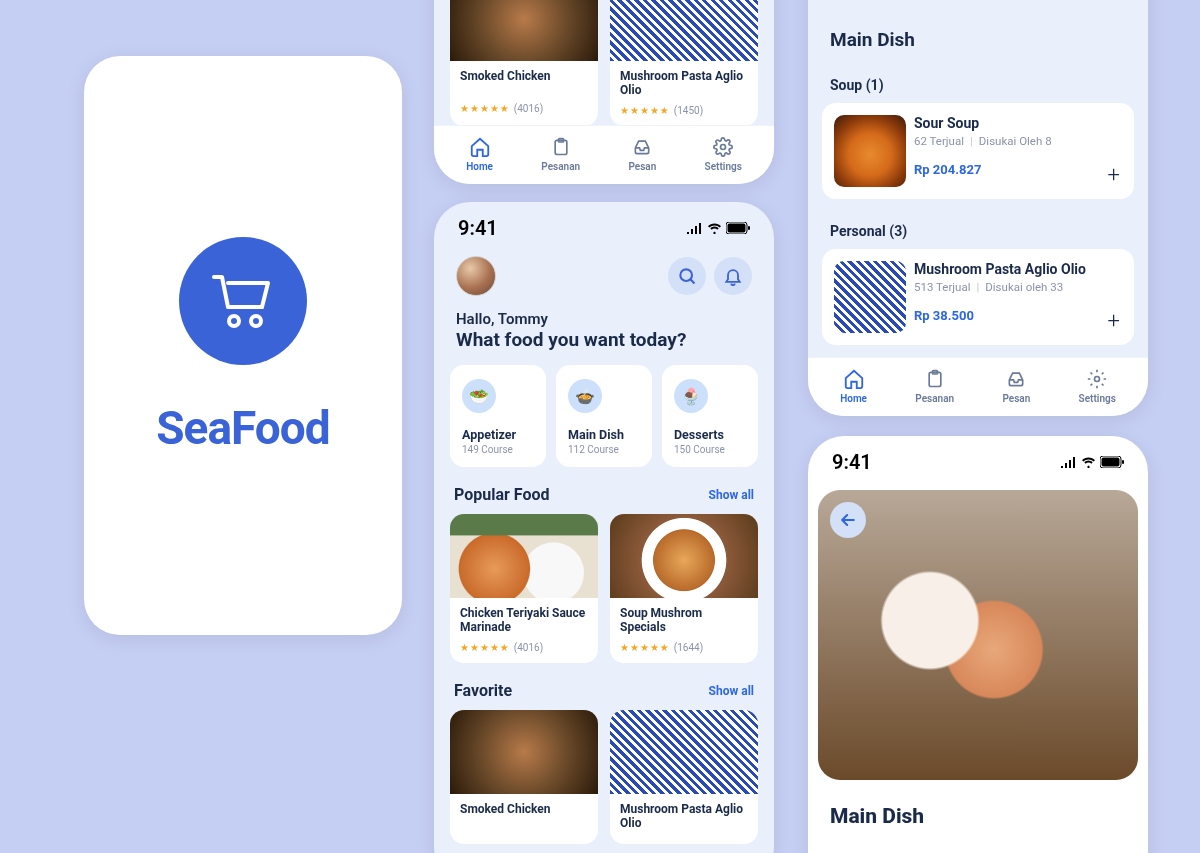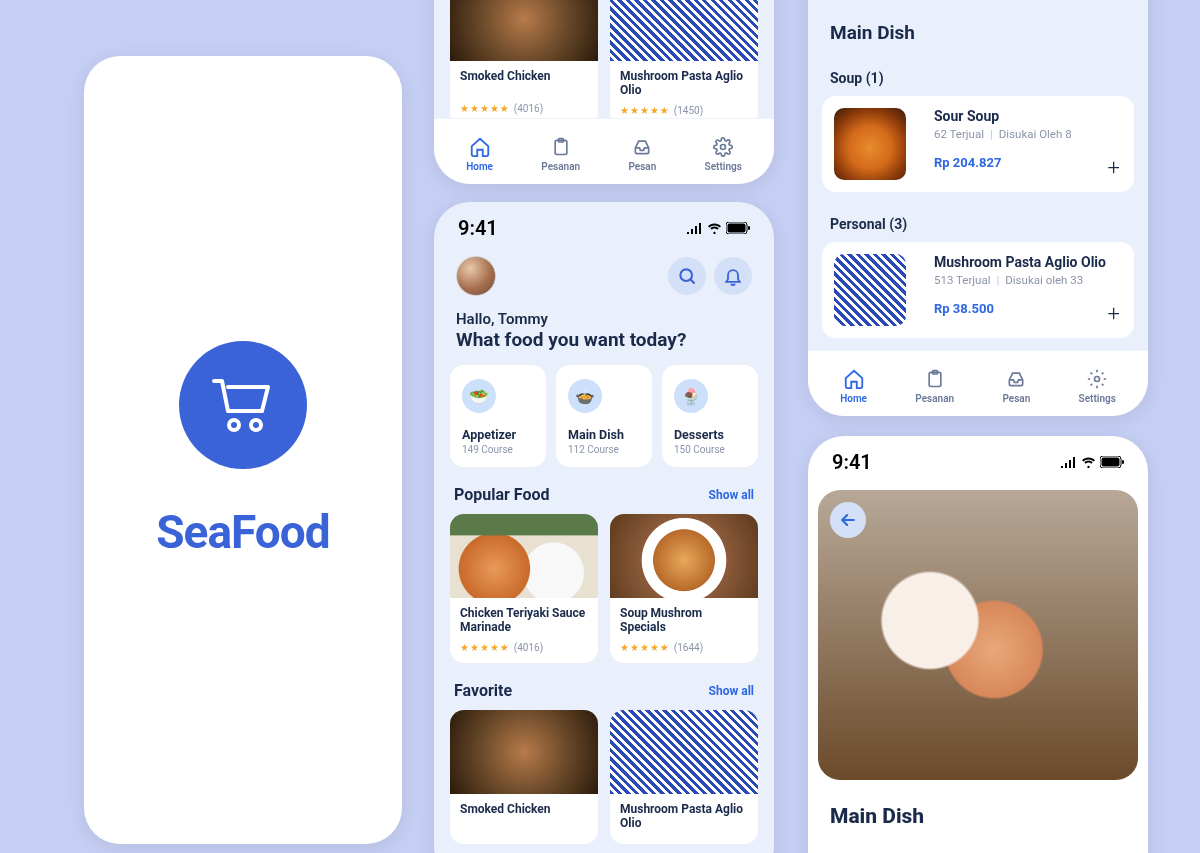--- a/index.html
+++ b/index.html
@@ -12,21 +12,21 @@
     position: relative;
   }
   .phone {
     position: absolute;
     background: #fff;
     border-radius: 36px;
     overflow: hidden;
     box-shadow: 0 4px 20px rgba(0,0,0,0.08);
   }
   
-  #s1 { left: 84px; top: 56px; width: 318px; height: 788px; }
+  #s1 { left: 84px; top: 56px; width: 318px; height: 579px; }
   #s1 .inner { display:flex; flex-direction:column; align-items:center; justify-content:center; height:100%; }
   .logo-circle { width:128px; height:128px; border-radius:50%; background:#3b63d8; display:flex; align-items:center; justify-content:center; margin-bottom: 36px;}
   .brand { color:#3b63d8; font-size:46px; font-weight:700; letter-spacing:-1px;}
 
   
   #s2 { left: 434px; top: -320px; width: 340px; height: 504px; background:#eaf0fb; }
   
   #s3 { left: 434px; top: 202px; width: 340px; height: 680px; background:#eaf0fb; }
   
   #s4 { left: 808px; top: -230px; width: 340px; height: 646px; background:#eaf0fb; }
@@ -55,35 +55,35 @@
   .sect-title { font-size:16px; font-weight:700; color:#1a2a4a;}
   .show-all { font-size:12px; font-weight:700; color:#2d67e3;}
 
   .food-row { display:flex; gap:12px; padding: 0 16px;}
   .food-card { flex:1; background:#fff; border-radius:14px; overflow:hidden; padding-bottom:10px;}
   .food-img { height:84px; background:#ccc; position:relative; }
   .food-title { font-size:12px; font-weight:700; color:#1a2a4a; padding: 8px 10px 4px; min-height:38px;}
   .rating { padding: 4px 10px 0; display:flex; align-items:center; gap:4px; font-size:10px; color:#8a94aa;}
   .stars { color:#f5a623; letter-spacing:1px; font-size:10px;}
 
-  .bottom-nav { position:absolute; bottom:0; left:0; right:0; background:#fff; display:flex; justify-content:space-around; padding:17px 8px 12px; border-top:1px solid #eef2f9;}
+  .bottom-nav { position:absolute; bottom:0; left:0; right:0; background:#fff; display:flex; justify-content:space-around; padding:10px 8px 12px; border-top:1px solid #eef2f9;}
   .nav-item { display:flex; flex-direction:column; align-items:center; gap:3px; color:#6b7a99; font-size:10px; font-weight:600;}
   .nav-item.active { color:#2d67e3;}
   .nav-icon { width:22px; height:22px; display:flex; align-items:center; justify-content:center;}
   .img-soup { background: radial-gradient(circle at 50% 55%, #e88b2e 0%, #d46a1a 40%, #8b3a0a 70%, #3a1a0a 100%);}
   .img-smoked { background: radial-gradient(circle at 50% 50%, #b87a4a 0%, #6b4a2a 50%, #2a1a0a 100%);}
   .img-pasta { background: repeating-linear-gradient(45deg,#2a4ab8,#2a4ab8 3px,#fff 3px,#fff 6px), radial-gradient(circle at 50% 50%, #d4b86a 0%, #a8863a 60%, transparent 61%); background-blend-mode:normal;}
   .img-teriyaki { background: linear-gradient(180deg,#5a7a4a 0%,#5a7a4a 25%, transparent 26%), radial-gradient(circle at 30% 65%, #e89a5a 0%, #c96a2a 30%, transparent 31%), radial-gradient(circle at 70% 70%, #f8f8f8 0%, #f8f8f8 25%, transparent 26%), #e8e0d0;}
   .img-soupbowl { background: radial-gradient(circle at 50% 55%, #e8a85a 0%, #b86a2a 35%, #fff 36%, #fff 48%, #8b5a3a 49%, #5a3a1a 100%);}
   .img-prawn { background: radial-gradient(circle at 35% 45%, #f8f0e8 0%, #f8f0e8 18%, transparent 19%), radial-gradient(circle at 55% 55%, #e8a87a 0%, #d8885a 20%, transparent 21%), linear-gradient(180deg,#b8a898 0%,#6b4a2a 100%);}
 
   
   .page-title { font-size:19px; font-weight:700; color:#1a2a4a; padding: 10px 22px 14px;}
   .sub-title { font-size:14px; font-weight:700; color:#1a2a4a; padding: 12px 22px 10px;}
-  .dish-card { background:#fff; margin: 0 14px 12px; border-radius:14px; padding:12px; display:flex; gap:28px; position:relative;}
+  .dish-card { background:#fff; margin: 0 14px 12px; border-radius:14px; padding:12px; display:flex; gap:8px; position:relative;}
   .dish-thumb { width:72px; height:72px; border-radius:10px; flex-shrink:0;}
   .dish-info { flex:1;}
   .dish-name { font-size:14px; font-weight:700; color:#1a2a4a;}
   .dish-meta { font-size:11.5px; color:#8a94aa; margin-top:3px;}
   .dish-meta .sep { margin: 0 6px; color:#c0c8d8;}
   .dish-price { font-size:13px; font-weight:700; color:#2d67e3; margin-top:14px;}
   .plus-btn { position:absolute; right:14px; bottom:12px; font-size:22px; font-weight:300; color:#1a2a4a;}
 
   
   .detail-hero { height:290px; margin:10px; border-radius:22px; position:relative; overflow:hidden;}

